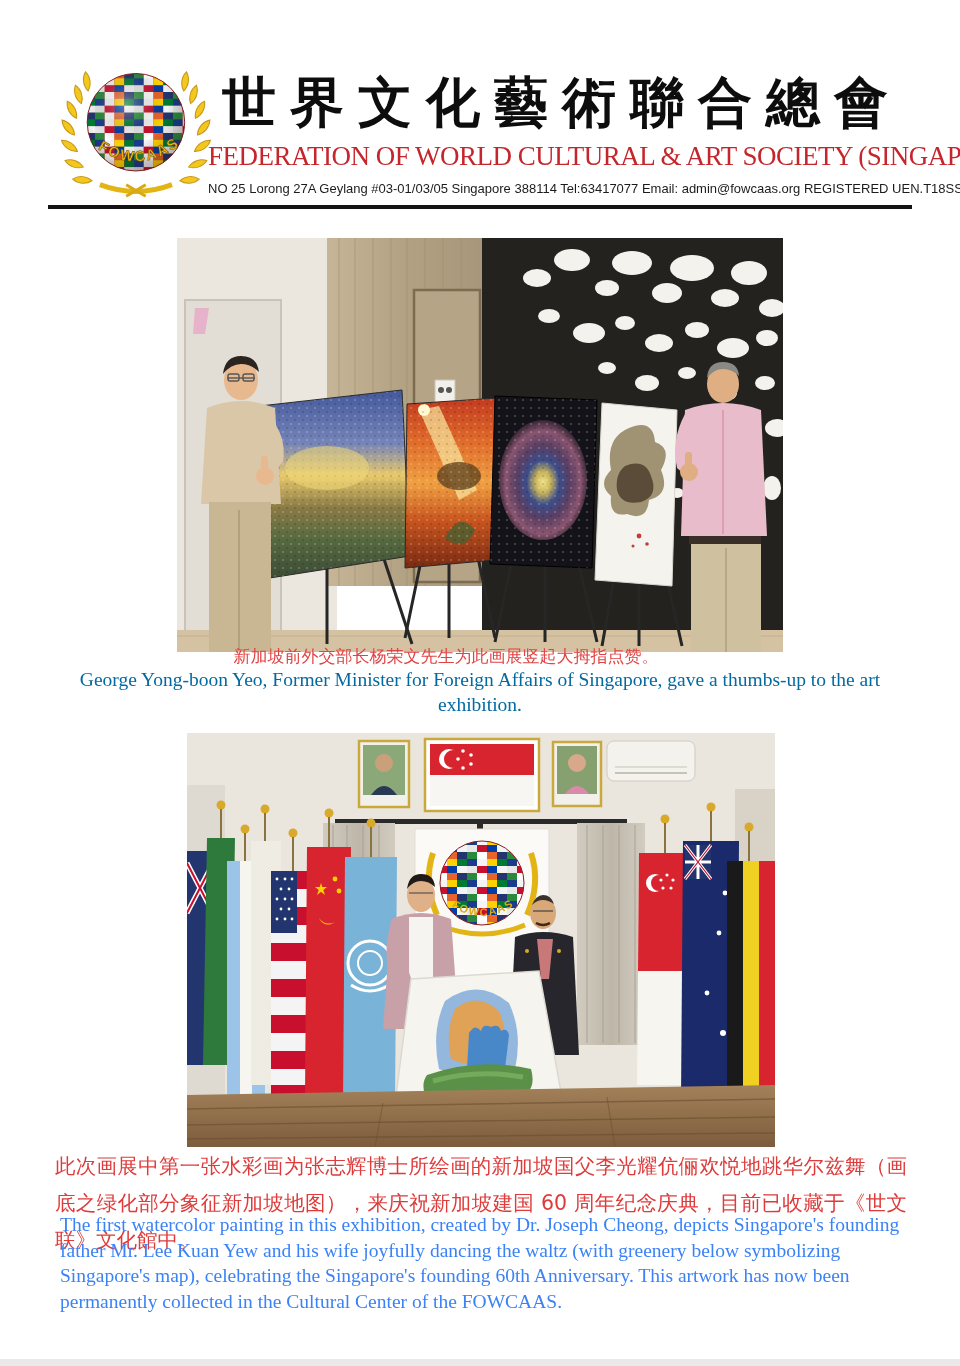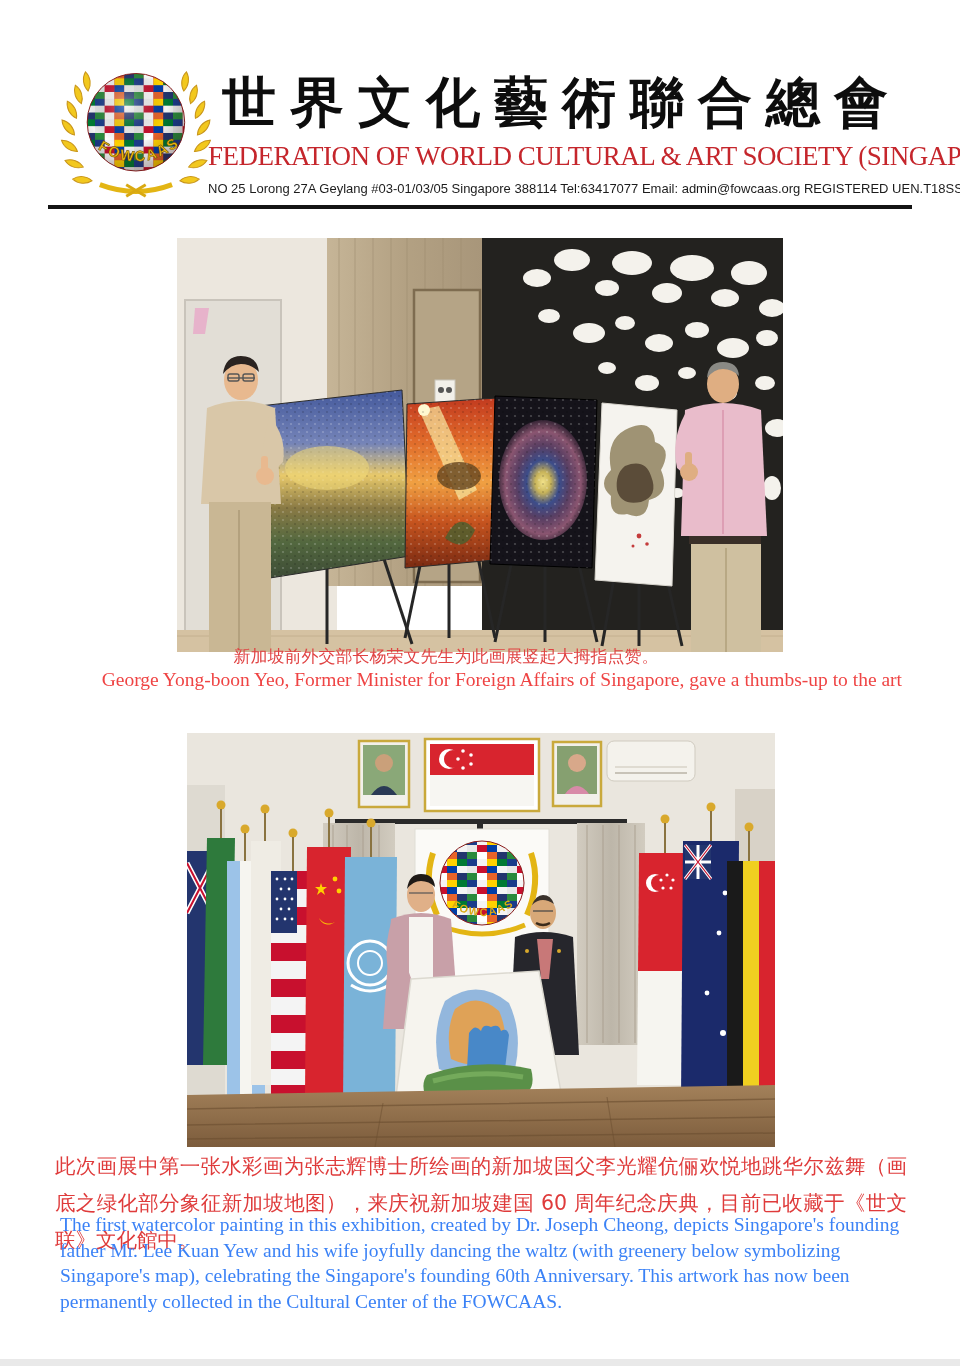--- a/index.html
+++ b/index.html
@@ -16,22 +16,22 @@
             color:#c5262c;letter-spacing:-0.5px;white-space:nowrap;}
   .addr{position:absolute;left:208px;top:181px;width:706px;text-align:center;
         font-family:"Liberation Sans",sans-serif;font-size:13px;color:#1c1c1c;white-space:nowrap;}
   .rule{position:absolute;left:48px;top:205px;width:864px;height:4px;background:#141414;}
   
   .photo1{position:absolute;left:177px;top:238px;width:606px;height:414px;}
   .photo2{position:absolute;left:187px;top:733px;width:588px;height:414px;}
   
   .cap-zh1{position:absolute;left:0;top:645px;width:892px;text-align:center;
            font-family:"DejaVu Sans",sans-serif;font-size:17px;color:#e04343;}
-  .cap-en1{position:absolute;left:58px;top:667px;width:844px;text-align:right;
-           font-family:"Liberation Serif",serif;font-size:19.5px;line-height:25px;color:#ef4444;}
+  .cap-en1{position:absolute;left:58px;top:667px;width:844px;text-align:center;
+           font-family:"Liberation Serif",serif;font-size:19.5px;line-height:25px;color:#0369a1;}
   .cap-zh2{position:absolute;left:55px;top:1148px;width:852px;
            font-family:"DejaVu Sans",sans-serif;font-size:20.5px;line-height:37px;
            color:#df3b3b;text-align:justify;}
   .cap-en2{position:absolute;left:60px;top:1212px;width:840px;text-align:left;
            font-family:"Liberation Serif",serif;font-size:19.5px;line-height:25.5px;color:#3b82f6;}
   .bottom-strip{position:absolute;left:0;bottom:0;width:960px;height:7px;background:#e9e9e9;}
   svg text{font-family:"Liberation Sans",sans-serif;}
 </style>
 </head>
 <body>
@@ -259,20 +259,21 @@
       <rect x="512" y="298" width="72" height="8" fill="#3a2f28"></rect>
       <rect x="514" y="306" width="70" height="108" fill="#cfc0a0"></rect>
       <line x1="549" y1="310" x2="549" y2="414" stroke="#b8a884" stroke-width="2"></line>
     </g>
   </svg>
   </div>
 
   <div class="cap-zh1">新加坡前外交部长杨荣文先生为此画展竖起大拇指点赞。</div>
   <div class="cap-en1">
     <div>George Yong-boon Yeo, Former Minister for Foreign Affairs of Singapore, gave a thumbs-up to the art</div>
+    <div>exhibition.</div>
   </div>
 
   <div class="photo2">
   <svg width="588" height="414" viewBox="0 0 588 414">
     <defs>
       <pattern id="fp2" patternUnits="userSpaceOnUse" width="40" height="21">
         <rect width="40" height="21" fill="#d8242e"></rect>
         <rect x="0" y="0" width="10" height="7" fill="#1a3c8a"></rect>
             <rect x="10" y="0" width="10" height="7" fill="#f4f4f4"></rect>
         <rect x="20" y="0" width="10" height="7" fill="#ffd100"></rect>

